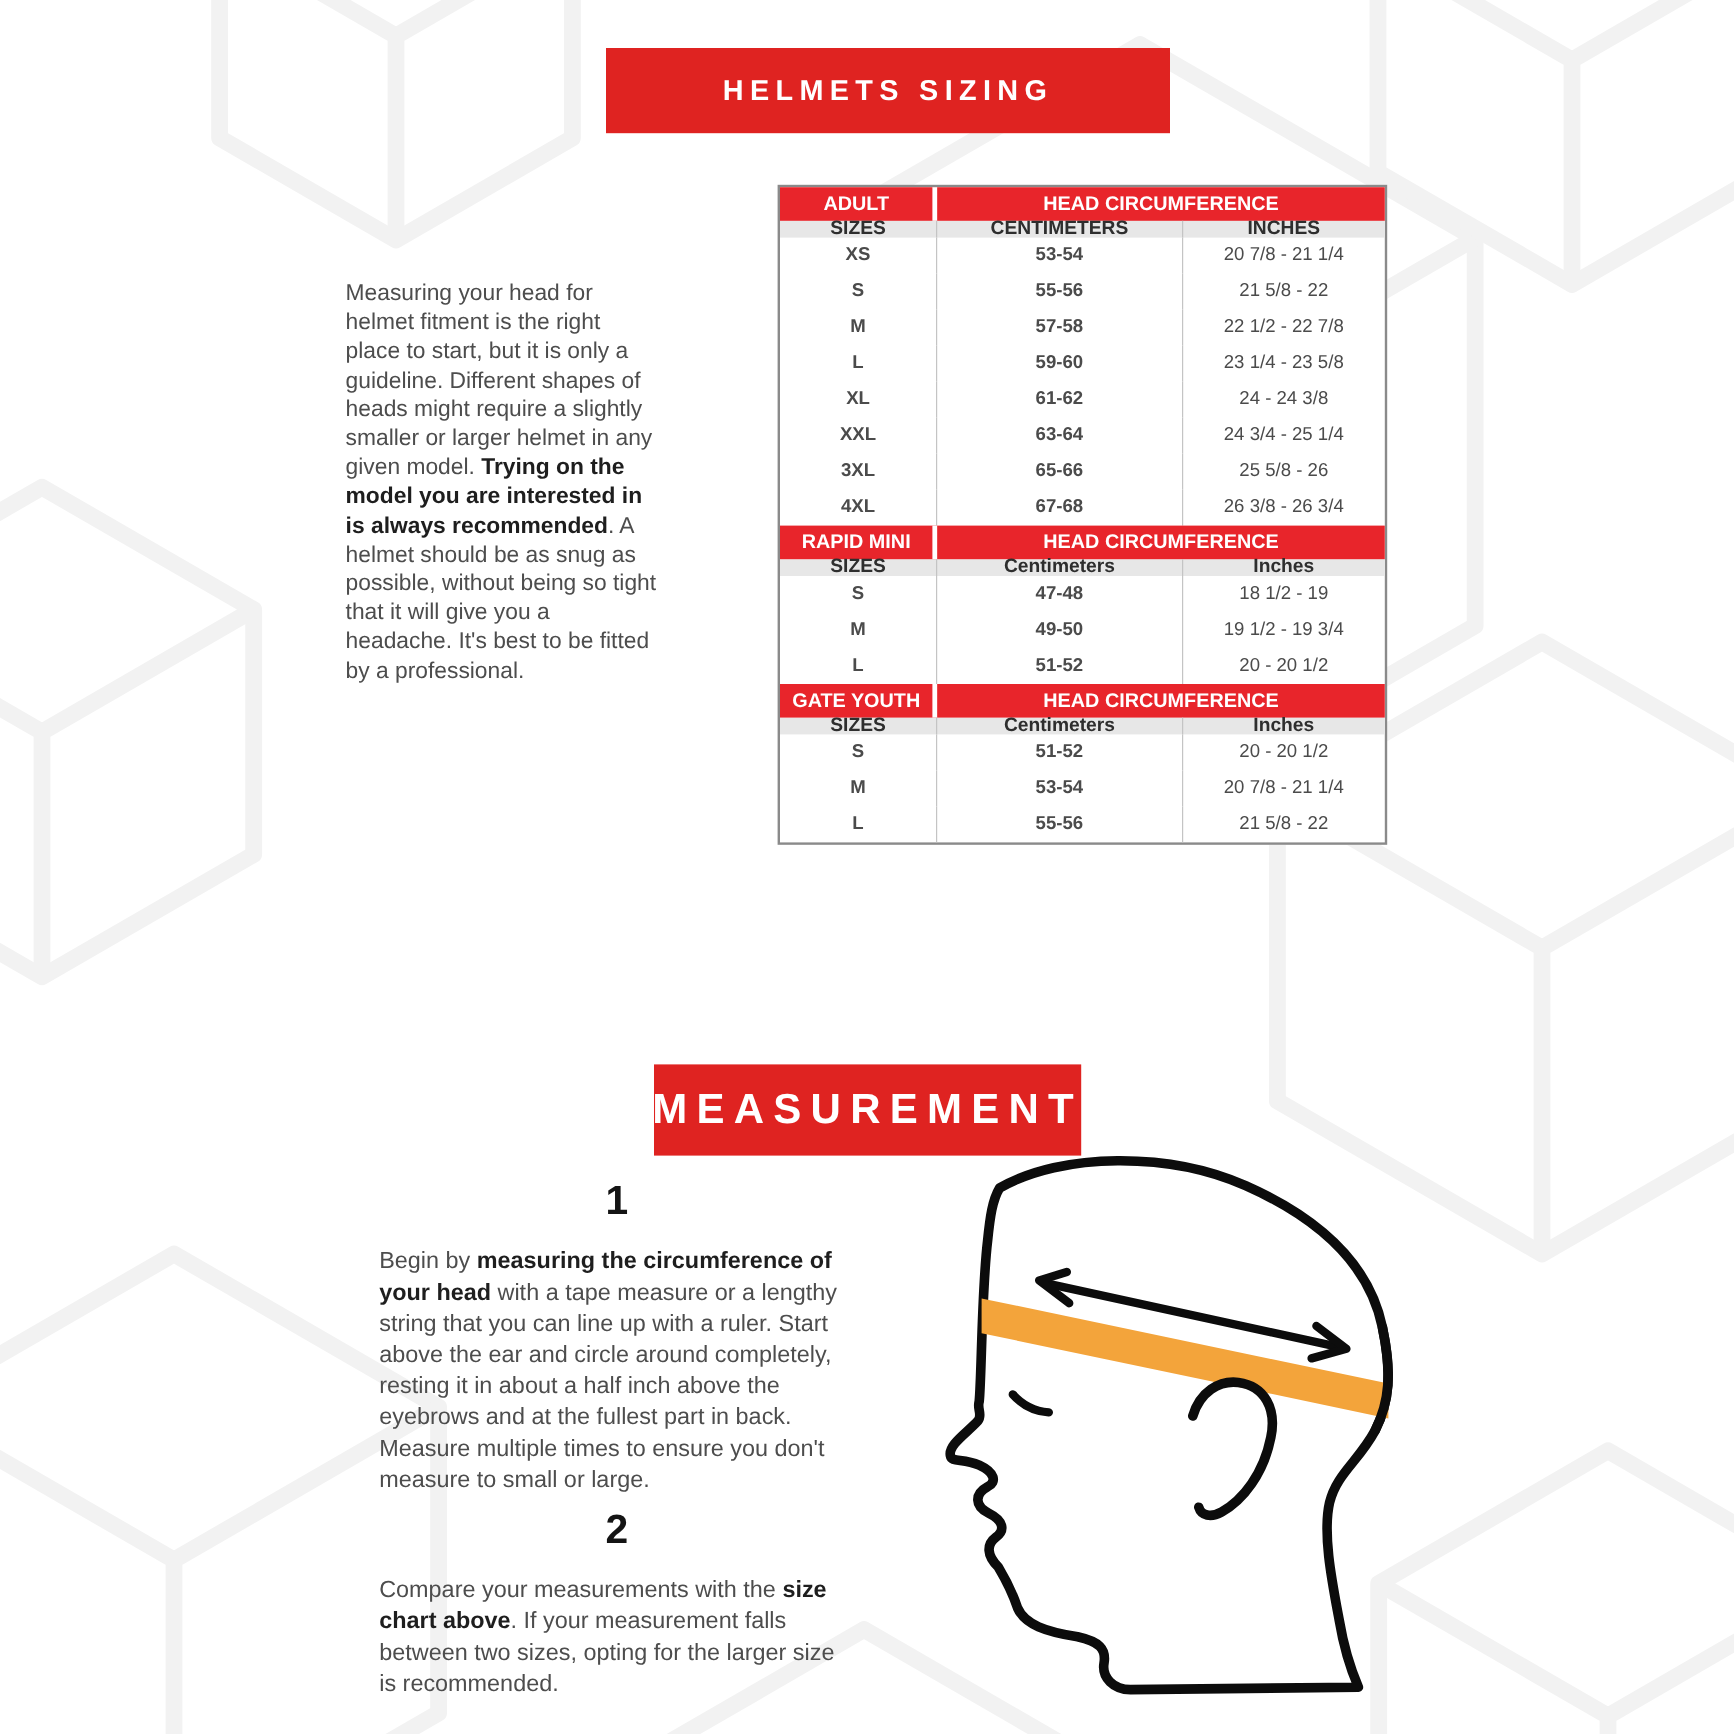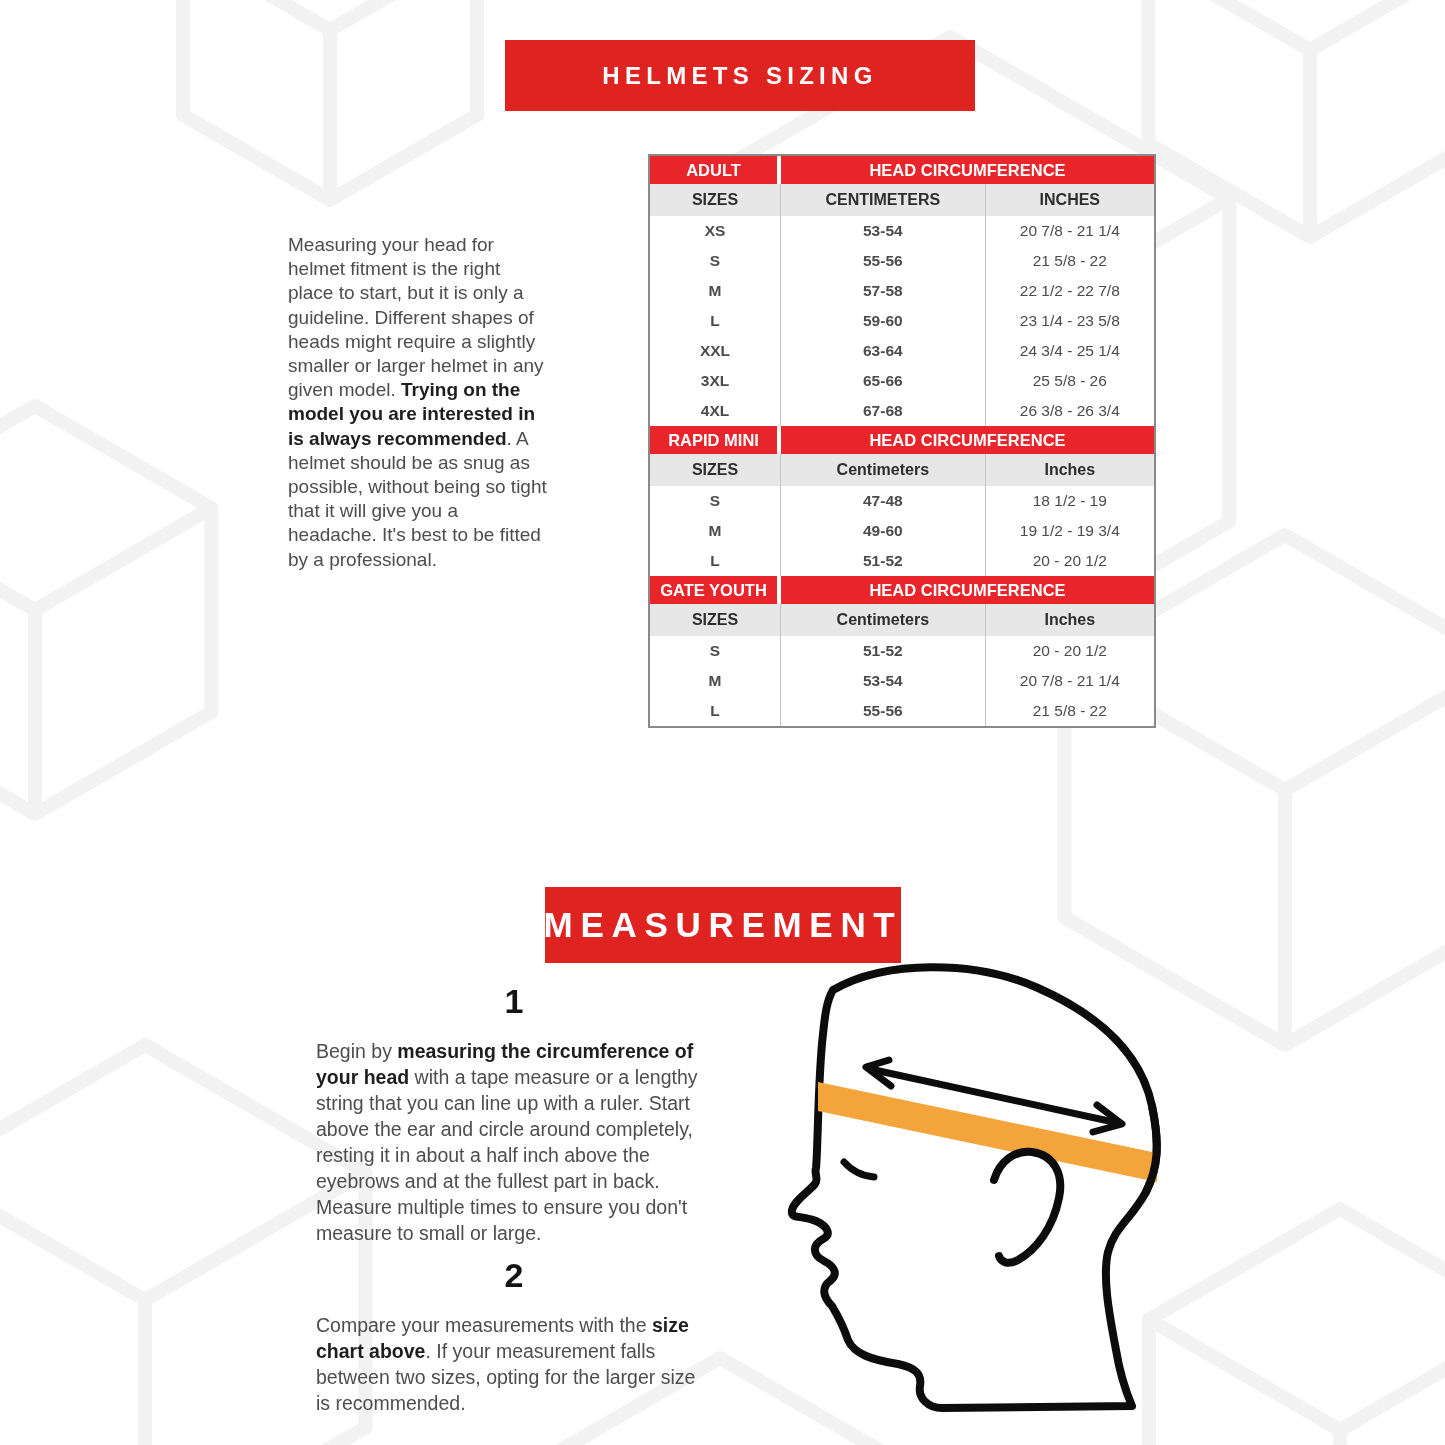--- a/index.html
+++ b/index.html
@@ -33,21 +33,21 @@
   }
   .trow{display:flex;width:100%;box-sizing:border-box;}
   .cell{box-sizing:border-box;display:flex;align-items:center;justify-content:center;text-align:center;}
   .c1{width:26%;}
   .c2{width:40.6%;}
   .c3{width:33.4%;}
   .band{height:28px;background:#fff;}
   .band .cell{background:#e8252b;color:#ffffff;font-weight:700;font-size:16.5px;}
   .band .c1{border-right:4px solid #ffffff;}
   .band .c23{width:74%;}
-  .hdr{height:32px;background:#e7e7e7;}
+  .hdr{height:14px;background:#e7e7e7;}
   .hdr .cell{font-weight:700;font-size:16px;color:#2e2e2e;}
   .hdr .c1,.hdr .c2{border-right:1px solid #c4c4c4;}
   .drow{height:30px;}
   .drow .cell{font-size:15.5px;color:#4b4b4b;}
   .drow .c1,.drow .c2{border-right:1px solid #c4c4c4;font-weight:bold;}
 
   
   .step-num{
     position:absolute;width:398px;left:315px;margin:0;
     text-align:center;font-size:34px;font-weight:800;color:#141414;
@@ -116,20 +116,25 @@
     <div class="cell c1">M</div>
     <div class="cell c2">57-58</div>
     <div class="cell c3">22 1/2 - 22 7/8</div>
   </div>
   <div class="trow drow">
     <div class="cell c1">L</div>
     <div class="cell c2">59-60</div>
     <div class="cell c3">23 1/4 - 23 5/8</div>
   </div>
   <div class="trow drow">
+    <div class="cell c1">XL</div>
+    <div class="cell c2">61-62</div>
+    <div class="cell c3">24 - 24 3/8</div>
+  </div>
+  <div class="trow drow">
     <div class="cell c1">XXL</div>
     <div class="cell c2">63-64</div>
     <div class="cell c3">24 3/4 - 25 1/4</div>
   </div>
   <div class="trow drow">
     <div class="cell c1">3XL</div>
     <div class="cell c2">65-66</div>
     <div class="cell c3">25 5/8 - 26</div>
   </div>
   <div class="trow drow">
@@ -147,21 +152,21 @@
     <div class="cell c2">Centimeters</div>
     <div class="cell c3">Inches</div>
   </div>
   <div class="trow drow">
     <div class="cell c1">S</div>
     <div class="cell c2">47-48</div>
     <div class="cell c3">18 1/2 - 19</div>
   </div>
   <div class="trow drow">
     <div class="cell c1">M</div>
-    <div class="cell c2">49-60</div>
+    <div class="cell c2">49-50</div>
     <div class="cell c3">19 1/2 - 19 3/4</div>
   </div>
   <div class="trow drow">
     <div class="cell c1">L</div>
     <div class="cell c2">51-52</div>
     <div class="cell c3">20 - 20 1/2</div>
   </div>
 
   <div class="trow band">
     <div class="cell c1">GATE YOUTH</div>

